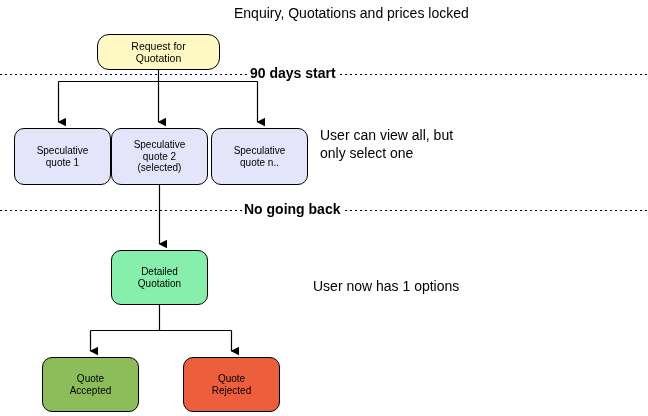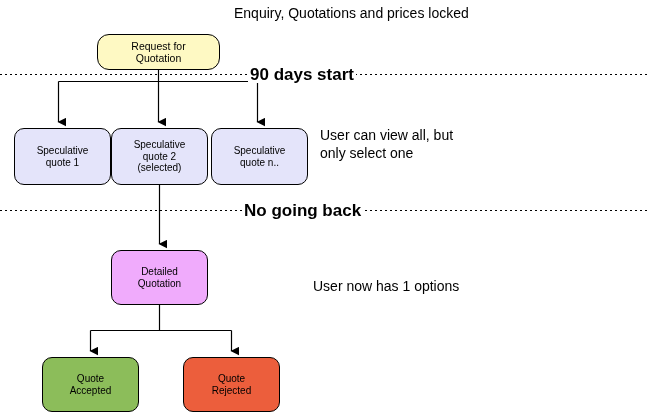--- a/index.html
+++ b/index.html
@@ -60,21 +60,21 @@
     font-size: 10px;
     border-radius: 10px;
   }
   .node-spec-1 { left: 14px; }
   .node-spec-2 { left: 111px; }
   .node-spec-n { left: 211px; }
 
   .node-detailed {
     left: 111px; top: 250px;
     width: 97px; height: 55px;
-    background: #f0abfc;
+    background: #86efac;
     font-size: 10px;
     border-radius: 10px;
   }
 
   .node-accepted {
     left: 42px; top: 357px;
     width: 97px; height: 55px;
     background: #8cbd5a;
     font-size: 10px;
     border-radius: 10px;
@@ -83,21 +83,21 @@
   .node-rejected {
     left: 183px; top: 357px;
     width: 97px; height: 55px;
     background: #ec5e3c;
     font-size: 10px;
     border-radius: 10px;
   }
 
   .divider-label {
     position: absolute;
-    font-size: 17px;
+    font-size: 14px;
     font-weight: bold;
     background: #ffffff;
     padding: 0 2px;
     white-space: nowrap;
     z-index: 6;
     line-height: 1;
   }
   .divider-label-90 { left: 248px; top: 66px; }
   .divider-label-nogoing { left: 242px; top: 202px; }
 

